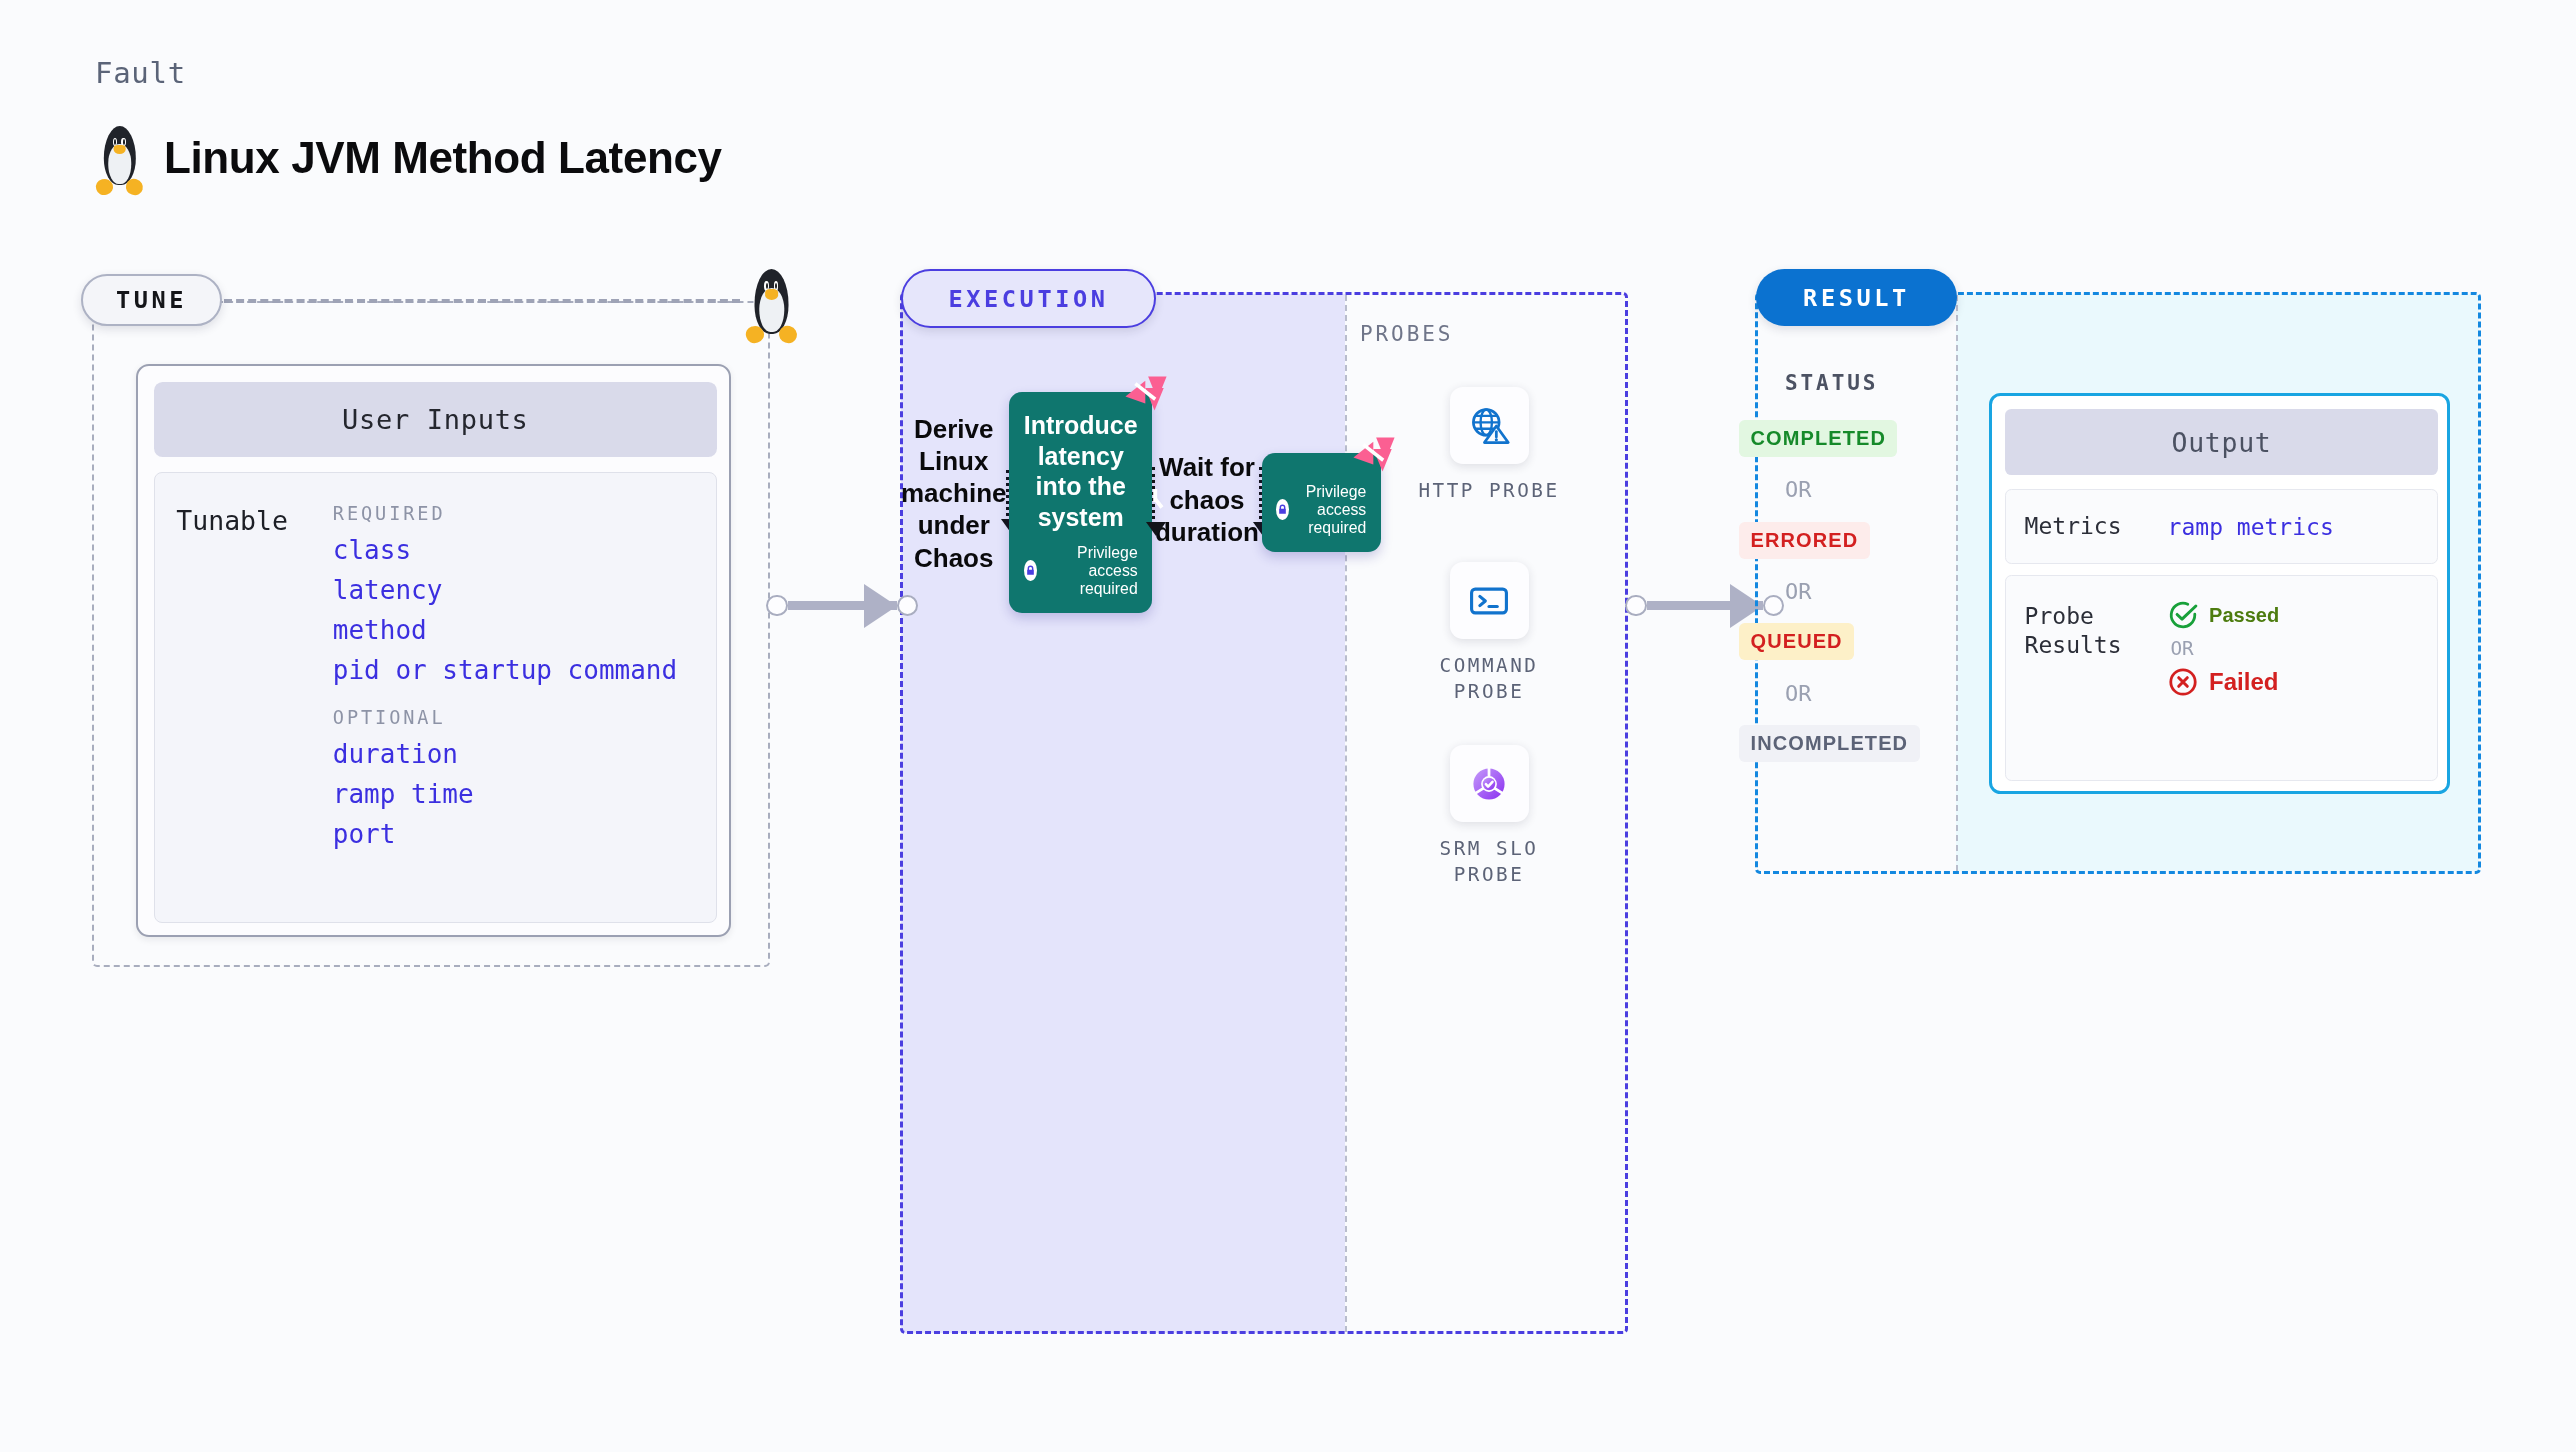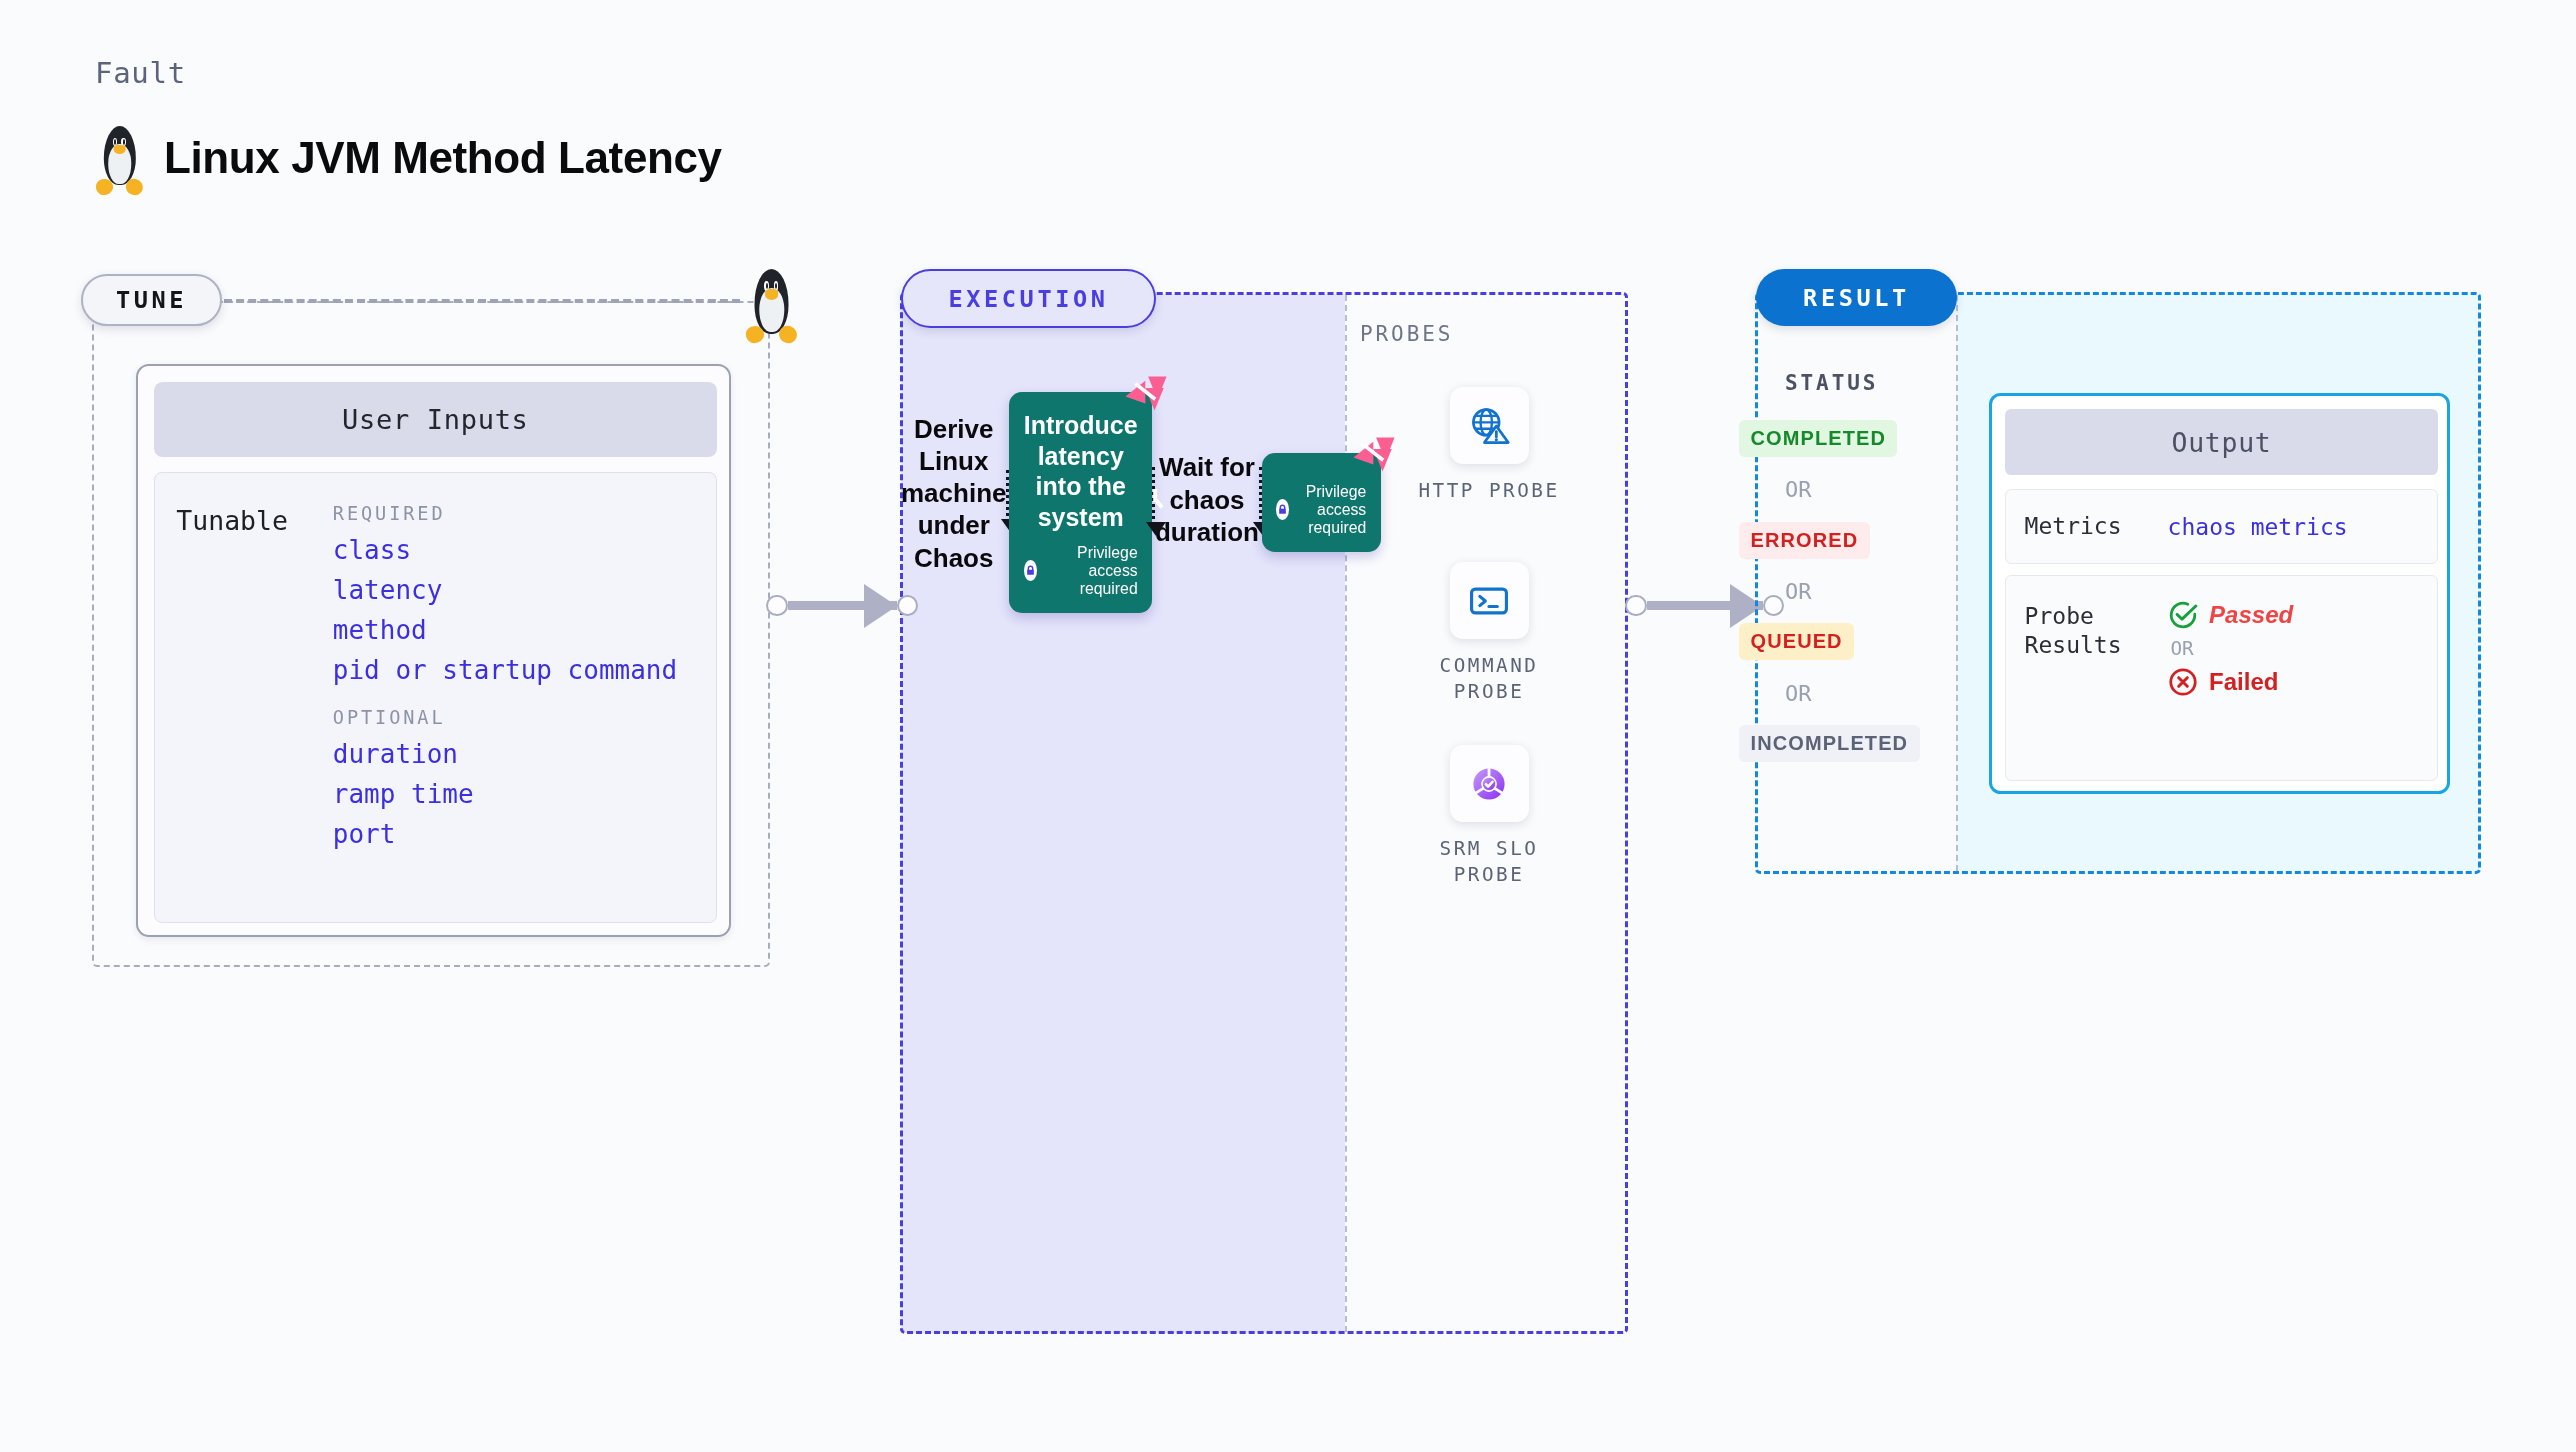--- a/index.html
+++ b/index.html
@@ -245,21 +245,21 @@
     display:flex; align-items:center;
   }
   #probe-results-row {
     position:absolute; left:13px; top:179px; width:433px; height:206px;
     background:#fafbfd; border:1.4px solid #e6e8ef; border-radius:6.4px;
     display:flex;
   }
   .out-key { font-size:23px; color:#2b2e38; line-height:1.28; }
   .out-val-link { font-size:23px; color:#3b2fe0; }
   .pr-line { display:flex; align-items:center; gap:11.5px; }
-  .pr-pass { font-family:"Liberation Sans", sans-serif; font-size:24px; font-weight:bold; color:#ef4444;font-style:italic; }
+  .pr-pass { font-family:"Liberation Sans", sans-serif; font-size:20px; font-weight:bold; color:#4d7c0f; }
   .pr-fail { font-family:"Liberation Sans", sans-serif; font-size:24px; font-weight:bold; color:#d32020; }
   .pr-or { font-size:19.3px; color:#9aa0b1; margin:7.2px 0 7.2px 2.9px; }
 
   
   .conn { position:absolute; height:29px; display:flex; align-items:center; }
   .conn .knob {
     width:21.5px; height:21.5px; border-radius:50%;
     background:#fdfdff; border:2.9px solid #a9adc0; flex:none; z-index:3;
   }
   .conn .shaft { height:9.3px; background:#aeb1c6; flex:1; }
@@ -461,21 +461,21 @@
 <div class="or-text mono" style="top:579px;">OR</div>
 <div class="status-chip sans" style="top:623px; background:#fdf0c8; color:#d32020;">QUEUED</div>
 <div class="or-text mono" style="top:681px;">OR</div>
 <div class="status-chip sans" style="top:725px; background:#f0f1f6; color:#5c6377;">INCOMPLETED</div>
 
 <div id="output-card">
   <div id="output-header" class="mono">Output</div>
 
   <div id="metrics-row">
     <span class="out-key mono" style="margin-left:18.6px; width:143px;">Metrics</span>
-    <span class="out-val-link mono">chaos metrics</span>
+    <span class="out-val-link mono">ramp metrics</span>
   </div>
 
   <div id="probe-results-row">
     <span class="out-key mono" style="margin:26px 0 0 18.6px; width:143px; white-space:pre-line">Probe
 Results</span>
     <div style="margin-top:24px;">
       <div class="pr-line">
         <svg width="30" height="30" viewBox="0 0 28 28">
           <path d="M25 13.2V14a11 11 0 1 1-6.5-10" fill="none" stroke="#18a03a" stroke-width="2.6" stroke-linecap="round"></path>
           <path d="M8.5 13.5l4.6 4.4L26 5.6" fill="none" stroke="#18a03a" stroke-width="2.8" stroke-linecap="round" stroke-linejoin="round"></path>

